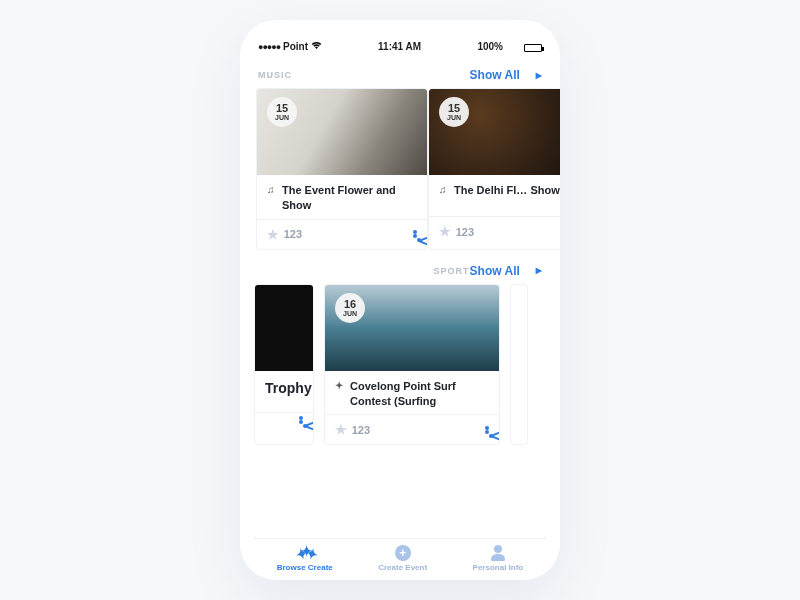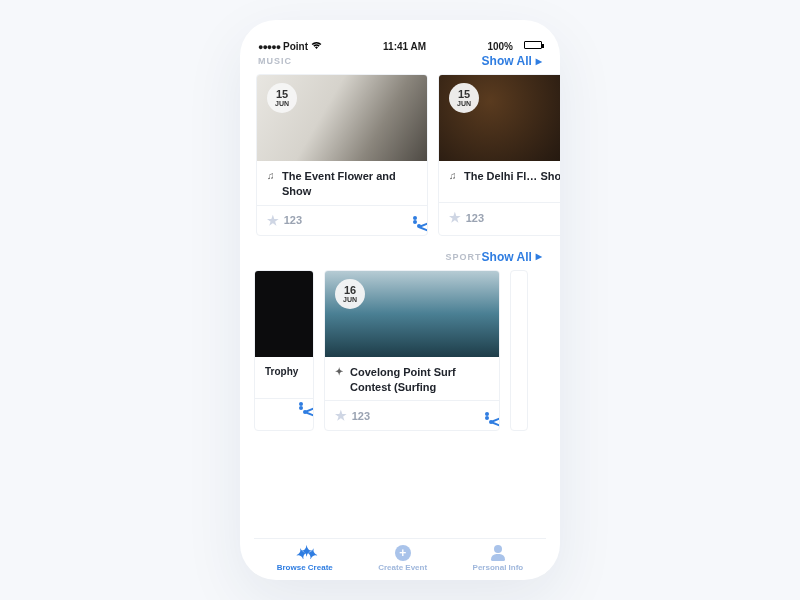--- a/index.html
+++ b/index.html
@@ -16,41 +16,41 @@
     box-shadow: 0 20px 60px rgba(30,50,90,0.08);
     padding: 18px 14px 0 14px;
     position: relative;
     overflow: hidden;
   }
   .statusbar {
     display: flex; justify-content: space-between; align-items: center;
     font-size: 10px; font-weight: 600; color: #1b1b1b;
     padding: 0 4px; height: 16px;
   }
-  .statusbar .right { display:flex; align-items:flex-start; gap:11px;}
+  .statusbar .right { display:flex; align-items:flex-end; gap:21px;}
   .dots { letter-spacing: -1px; font-size:9px;}
   .wifi { display:inline-block; }
   .battery {
     width: 18px; height: 8px; border:1px solid #000; border-radius:1px; position:relative; display:inline-block;
   }
   .battery::after { content:""; position:absolute; right:-3px; top:2px; width:2px; height:4px; background:#000;}
   .battery .fill { background:#000; width:100%; height:100%; }
   .section-head {
     display:flex; justify-content:space-between; align-items:center;
-    margin-top:0; padding:0 4px;
+    margin-top:14px; padding:0 4px;
   }
   .section-label {
     font-size: 9px; font-weight:600; color:#b8bec9; letter-spacing:1px;
   }
   .showall {
-    font-size: 12px; font-weight:700; color:#2f7de1; display:flex; align-items:center; gap:4px;
+    font-size: 12px; font-weight:700; color:#2f7de1; display:flex; align-items:center; gap:16px;
   }
   .showall .tri { font-size:8px; }
   .hscroll {
-    display:flex; gap:10px; margin-top:6px; padding-left:2px;
+    display:flex; margin-top:6px; padding-left:2px;
   }
   .card {
     width: 172px; flex-shrink:0;
     border:1px solid #eef1f5; border-radius:4px;
     background:#fff;
     display:flex; flex-direction:column;
     overflow:hidden;
   }
   .card.partial { width: 172px; }
   .thumb {
@@ -88,21 +88,21 @@
   .star { color:#cfd6e4; font-size:13px; }
   .share { color:#2f7de1; font-size:14px; font-weight:900; }
   
   .row2 { display:flex; gap:10px; margin-top:6px; }
   .row2 .leftfrag {
     width:60px; flex-shrink:0; border:1px solid #eef1f5; border-radius:4px;
     background:#fff; display:flex; flex-direction:column; overflow:hidden;
   }
   .leftfrag .thumb { background:#0c0c0d; height:86px;}
   .leftfrag .card-body{min-height:42px;}
-  .leftfrag .card-title{font-size:10px;}
+  .leftfrag .card-title{font-size:14px;}
   .row2 .rightfrag {
     width:18px; flex-shrink:0; border:1px solid #eef1f5; border-left:1px solid #eef1f5; border-radius:4px; background:#fff;
   }
   
   .tabbar {
     position:absolute; bottom:6px; left:14px; right:14px;
     border-top:1px solid #eef1f5;
     display:flex; justify-content:space-around; align-items:center;
     padding:6px 0 2px 0; background:#fff;
   }

